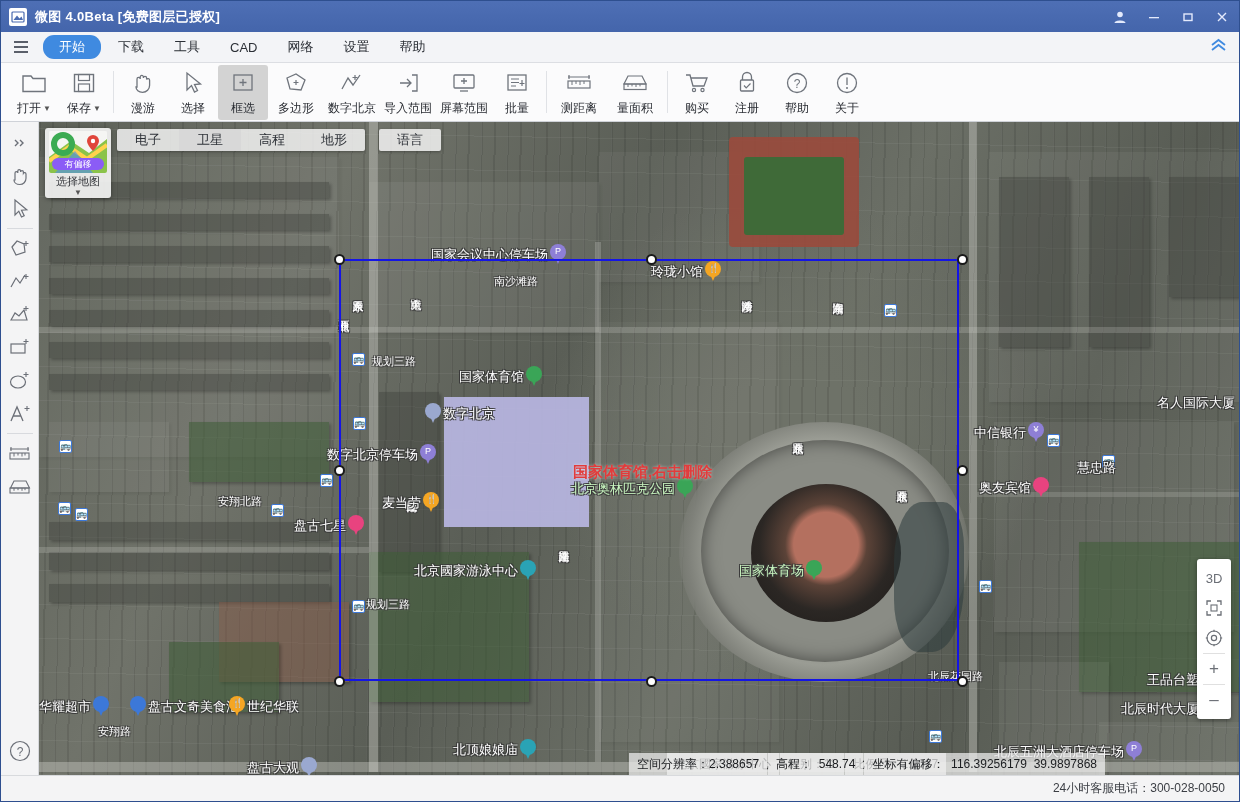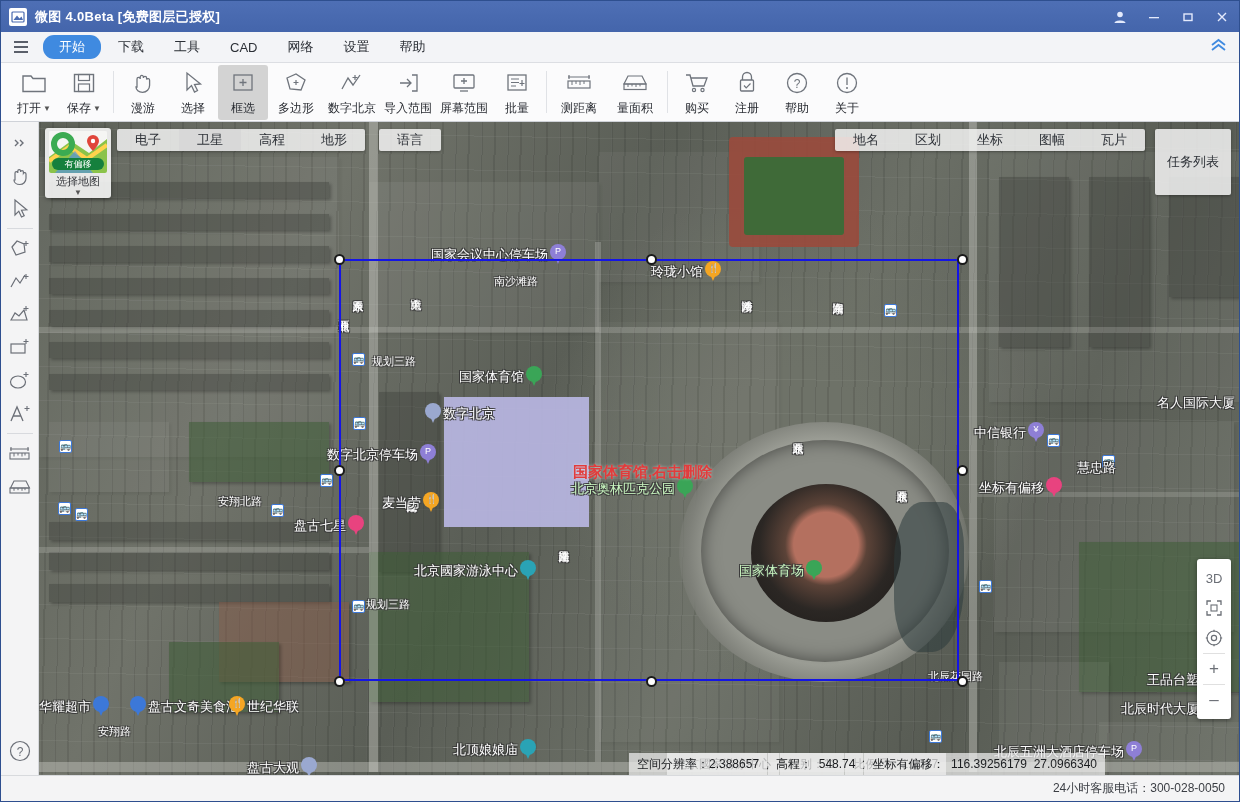--- a/index.html
+++ b/index.html
@@ -212,21 +212,21 @@
     padding: 3px 2px 2px;
     text-align: center;
   }
   .chooser-img {
     width: 58px; height: 42px; margin: 0 auto;
     position: relative; border-radius: 2px; overflow: hidden;
     background: #f2f2f2;
   }
   .chooser-badge {
     position: absolute; left: 3px; right: 3px; bottom: 3px;
-    background: #15803d; color: #fff;
+    background: #8b5cf6; color: #fff;
     font-size: 9px; line-height: 12px;
     border-radius: 7px;
   }
   .chooser-label { font-size: 11px; color: #303237; margin-top: 1px; }
   .chooser-caret { font-size: 8px; color: #555; line-height: 7px; }
 
   
   .sel-rect {
     position: absolute;
     border: 2px solid #1414e6;
@@ -778,21 +778,21 @@
         <div class="poi" style="left:935px;top:300px">
             <span class="txt">中信银行</span>
             <span class="pin">
               <span class="head" style="background:#8e7fd6"></span>
               <span class="tip" style="border-top-color:#8e7fd6"></span>
               <span class="gl">¥</span>
             </span>
           </div>
 
         <div class="poi" style="left:940px;top:355px">
-            <span class="txt">坐标有偏移</span>
+            <span class="txt">奥友宾馆</span>
             <span class="pin">
               <span class="head" style="background:#e8437f"></span>
               <span class="tip" style="border-top-color:#e8437f"></span>
             </span>
           </div>
 
         <div class="poi" style="left:1118px;top:272px">
             <span class="txt">名人国际大厦</span>
           </div>
         <div class="poi" style="left:1108px;top:549px">
@@ -925,30 +925,20 @@
           <div class="seg-btn">电子</div>
           <div class="seg-btn sel">卫星</div>
           <div class="seg-btn">高程</div>
           <div class="seg-btn">地形</div>
         </div>
         <div class="seg gap">
           <div class="seg-btn">语言</div>
         </div>
       </div>
 
-      <div class="map-topbar-right">
-        <div class="seg">
-          <div class="seg-btn">地名</div>
-          <div class="seg-btn">区划</div>
-          <div class="seg-btn">坐标</div>
-          <div class="seg-btn">图幅</div>
-          <div class="seg-btn">瓦片</div>
-        </div>
-        <div class="task-btn">任务列表</div>
-      </div>
 
       <div class="map-rctrl">
         <div class="rc-btn">3D</div>
         <div class="rc-btn">
           <svg width="16" height="16" viewBox="0 0 16 16">
               <path d="M1 5 V1 H5 M11 1 H15 V5 M15 11 V15 H11 M5 15 H1 V11" fill="none" stroke="#6b6f76" stroke-width="1.3"></path>
               <rect x="5" y="5" width="6" height="6" fill="none" stroke="#6b6f76" stroke-width="1.1"></rect>
             </svg>
         </div>
         <div class="rc-btn">
@@ -965,21 +955,21 @@
       </div>
 
       <div class="st-left">
         <span class="st-cell">北京國家游泳中心</span>
         <span class="st-cell"><span>级别：</span><span>11</span></span>
         <span class="st-cell"><span>比例尺：</span><span>1:9027</span></span>
       </div>
       <div class="statusbar">
         <span class="st-cell"><span>空间分辨率：</span><span>2.388657</span></span>
         <span class="st-cell"><span>高程：</span>&nbsp;&nbsp;<span>548.74</span></span>
-        <span class="st-cell"><span>坐标有偏移：</span>&nbsp;&nbsp;<span>116.39256179</span>&nbsp;&nbsp;<span>27.0966340</span></span>
+        <span class="st-cell"><span>坐标有偏移：</span>&nbsp;&nbsp;<span>116.39256179</span>&nbsp;&nbsp;<span>39.9897868</span></span>
       </div>
     </div>
   </div>
 
   <div class="footer">
     <span>24小时客服电话：300-028-0050</span>
   </div>
 </div>
 
 </body></html>

